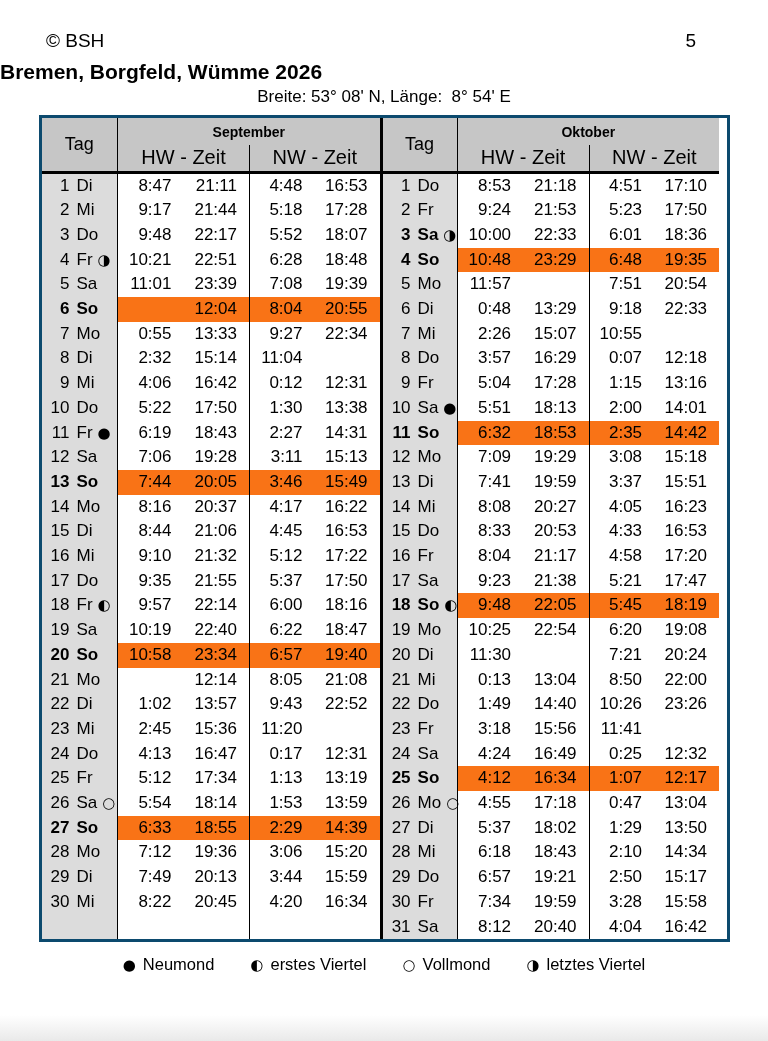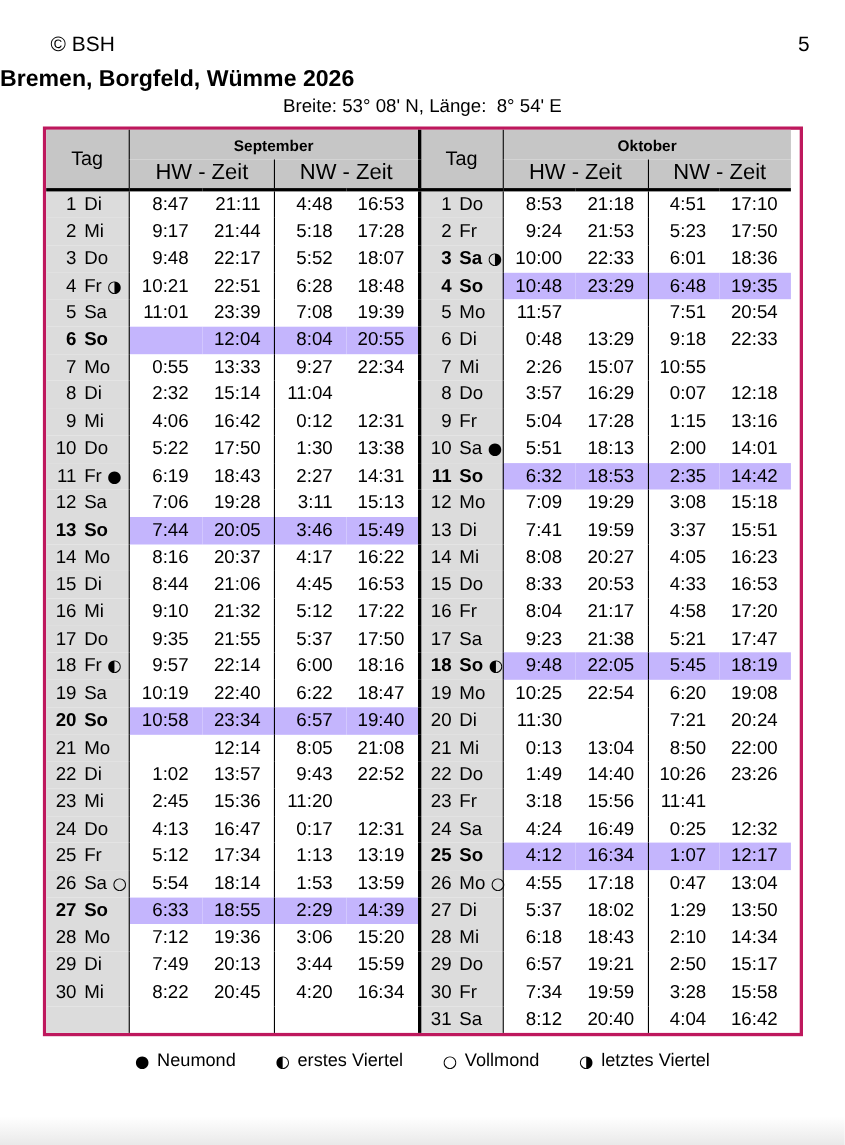--- a/index.html
+++ b/index.html
@@ -6,28 +6,28 @@
   html,body { margin:0; padding:0; }
   body {
     width:768px; height:1041px; background:#ffffff;
     font-family:"Liberation Sans", sans-serif; color:#000;
     -webkit-font-smoothing: antialiased;
   }
   .page { position:relative; width:768px; height:1041px; overflow:hidden; }
 
   .topbar {
     display:flex; justify-content:space-between; align-items:baseline;
-    padding:30px 32px 0 46px; font-size:19px;
+    padding:30px 72px 0 46px; font-size:19px;
   }
   .title { font-size:21px; font-weight:bold; margin:8px 0 3px; }
   .subtitle { text-align:center; font-size:17px; white-space:pre; margin-bottom:8px; }
 
   .tide-table {
     display:flex; width:691px; margin:4px auto;
-    border:3px solid #be185d;
+    border:3px solid #0c4a6e;
   }
   table.month-table { border-collapse:collapse; table-layout:fixed; width:338px; font-size:17px; }
   table.month-table.right { border-left:3px solid #000; }
 
   col.c-day { width:76px; }
   col.c-t1 { width:66px; } col.c-t2 { width:66px; }
   col.c-t3 { width:65px; } col.c-t4 { width:65px; }
 
   thead th { background:#c6c6c6; font-weight:normal; padding:0; }
   th.tag-head { border-right:1px solid #000; font-size:18px; }
@@ -36,21 +36,21 @@
   th.hw-head { border-right:1px solid #000; }
   thead tr:last-child th, thead th.tag-head { border-bottom:3px solid #000; }
 
   tbody td { height:24.7px; padding:0; line-height:24.7px; }
   td.day {
     background:#dcdcdc; border-right:1px solid #000;
     padding-left:7px; white-space:nowrap;
   }
   td.time { text-align:right; padding-right:12px; font-variant-numeric:tabular-nums; }
   td.t3 { border-left:1px solid #000; }
-  tr.shaded td.time { background:#c4b5fd; }
+  tr.shaded td.time { background:#f97316; }
   tr.bold td.day { font-weight:bold; }
 
   .day-num { display:inline-block; width:21px; text-align:right; }
   .day-wd { margin-left:7px; }
   .moon { margin-left:5px; font-family:"DejaVu Sans", sans-serif; font-size:15px; }
 
   .legend {
     display:flex; justify-content:center; gap:36px;
     margin-top:13px; font-size:16.5px; align-items:center;
   }

